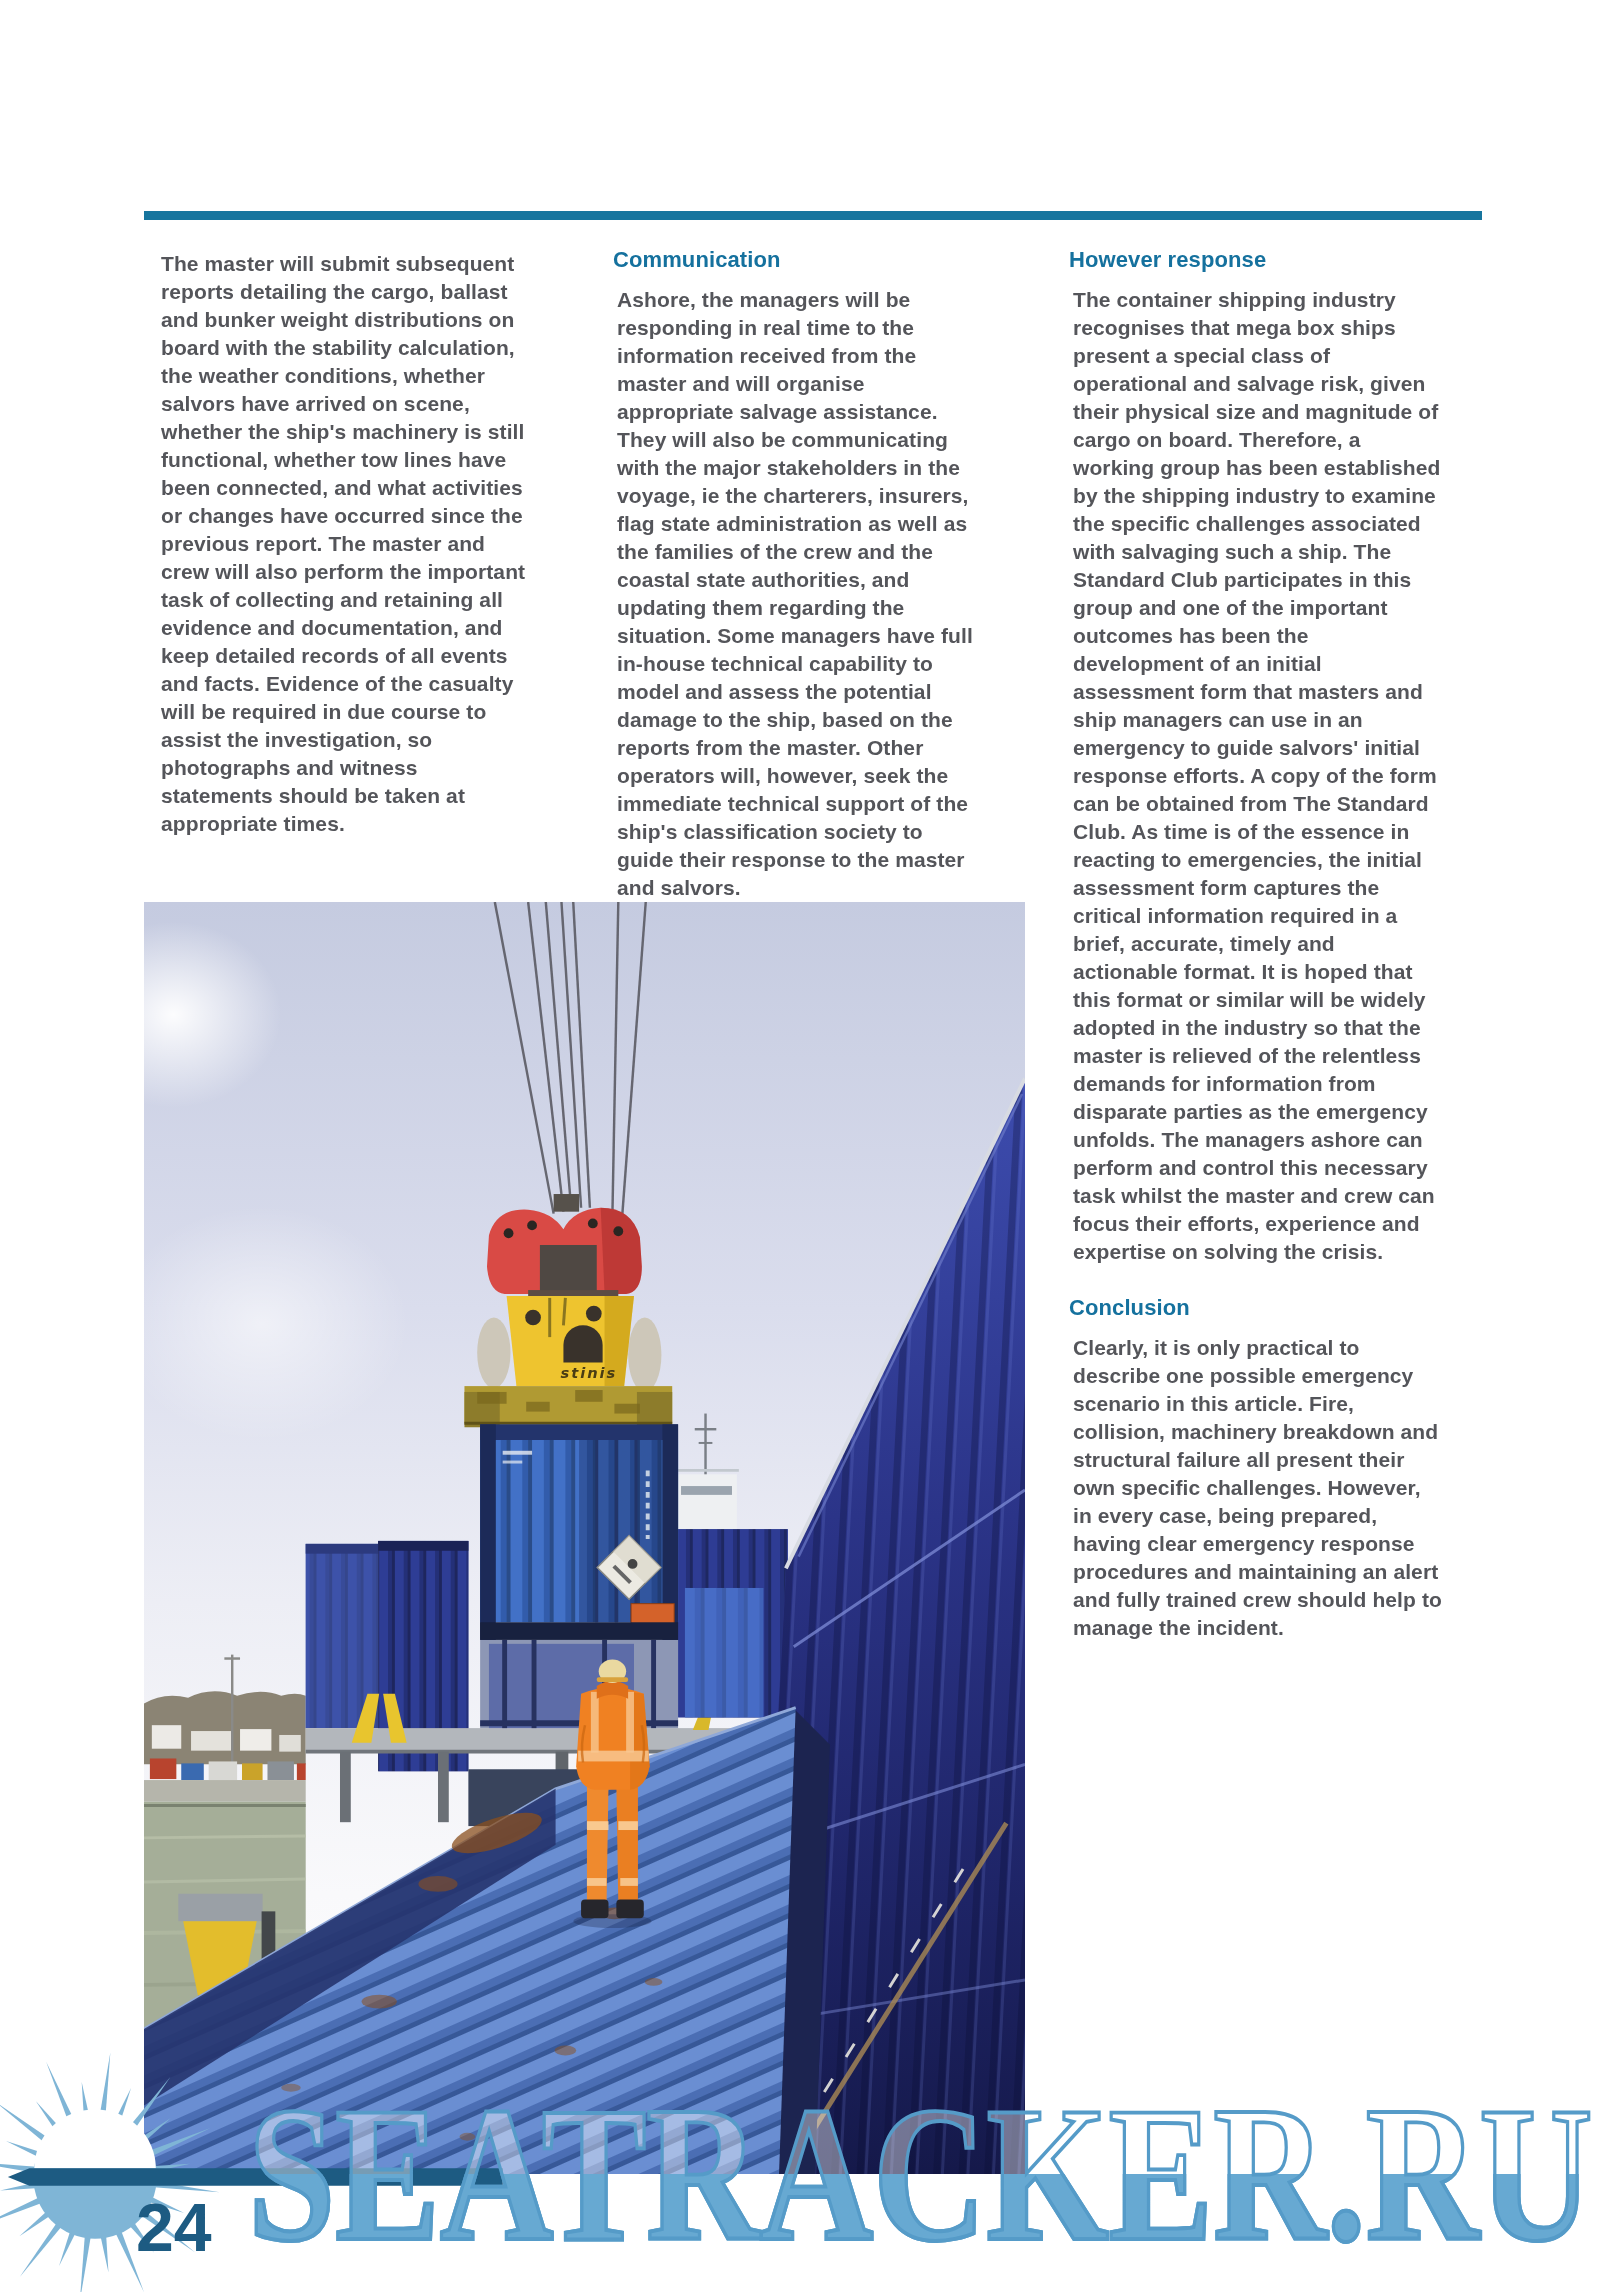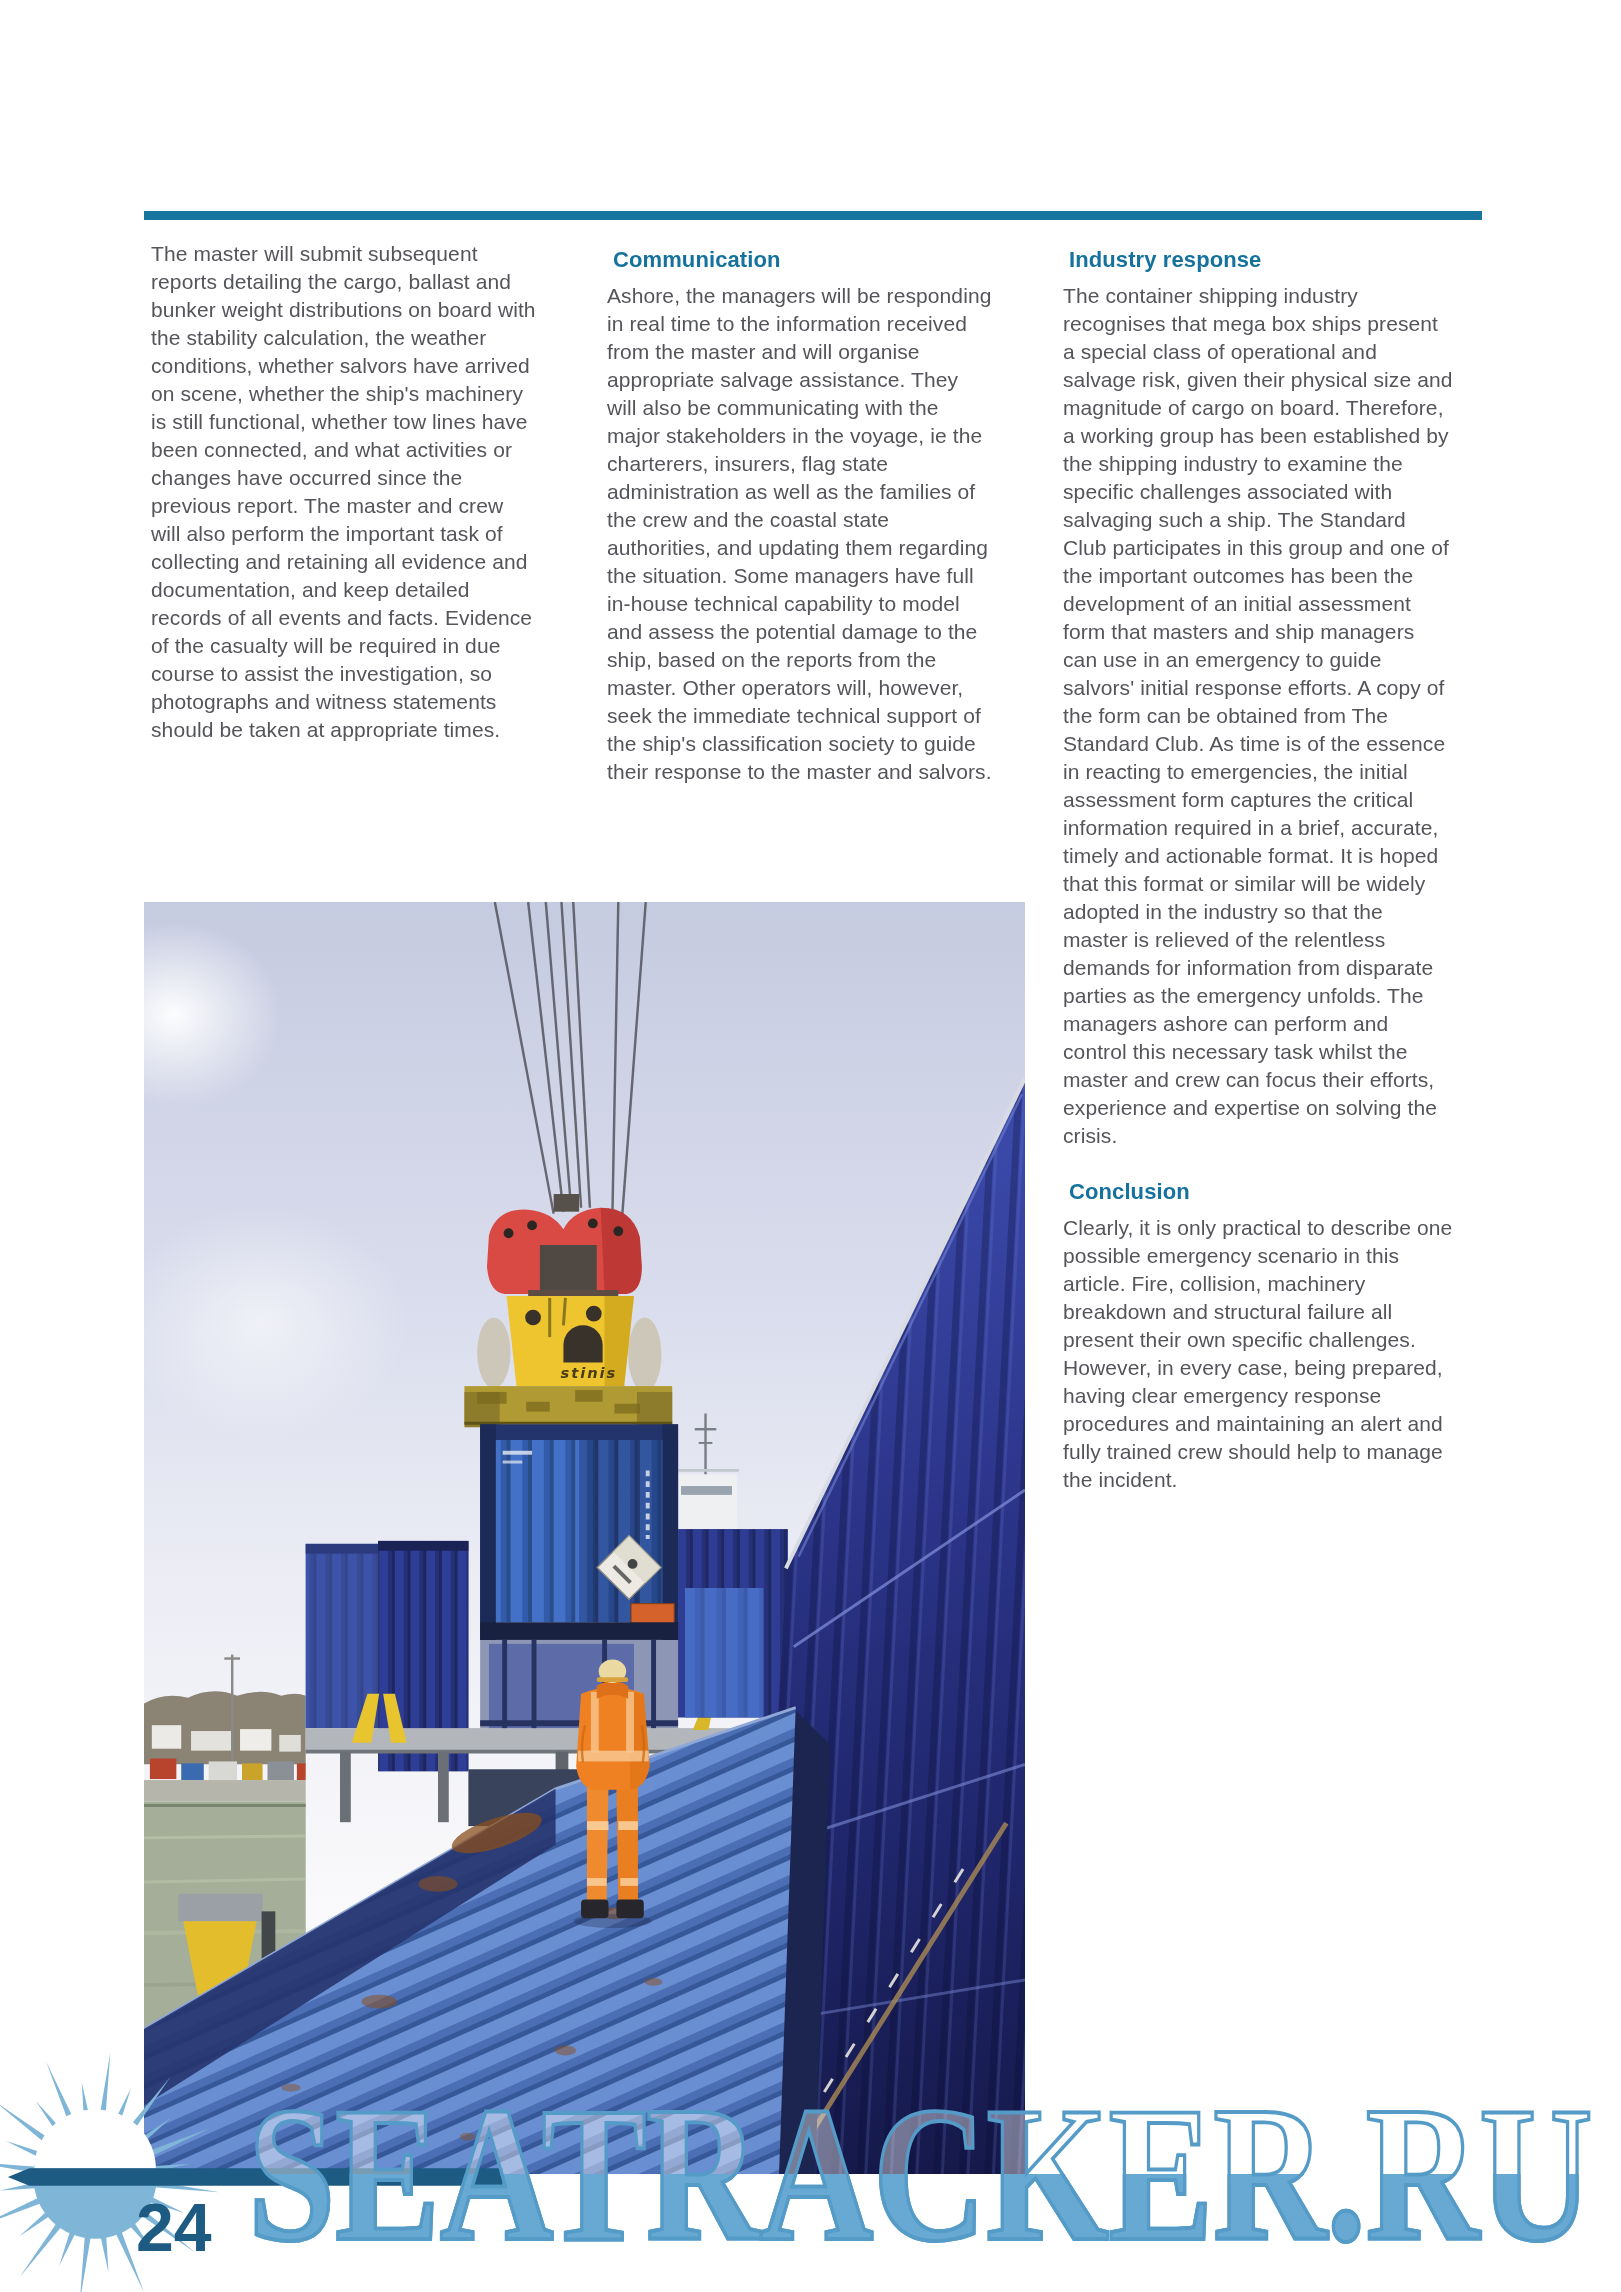--- a/index.html
+++ b/index.html
@@ -9,21 +9,21 @@
   }
   .rule{
     position:absolute;left:144px;top:211px;width:1338px;height:8.8px;
     background:var(--rule,#17759e);z-index:2;
   }
   .col{
     position:absolute;top:238px;width:390px;
     font-size:21px;line-height:28px;letter-spacing:0.1px;
     color:var(--body,#54555a);z-index:2;
   }
-  .col p{margin:2px;}
+  .col p{margin:12px;font-weight:bold;}
   .col .sect{
     font-size:22px;line-height:28px;font-weight:bold;margin:8px;
     color:var(--teal,#15719e);
   }
   #col1{left:149px;}
   #col2{left:605px;}
   #col3{left:1061px;width:394px;}
   .second-block{margin-top:28px;}
   #photo{position:absolute;left:144px;top:902px;width:881px;height:1272px;z-index:1;}
   #overlay{position:absolute;left:0;top:0;width:1621px;height:2293px;z-index:5;pointer-events:none;}
@@ -47,21 +47,21 @@
 <div class="col" id="col1">
   <p>The master will submit subsequent reports detailing the cargo, ballast and bunker weight distributions on board with the stability calculation, the weather conditions, whether salvors have arrived on scene, whether the ship's machinery is still functional, whether tow lines have been connected, and what activities or changes have occurred since the previous report. The master and crew will also perform the important task of collecting and retaining all evidence and documentation, and keep detailed records of all events and facts. Evidence of the casualty will be required in due course to assist the investigation, so photographs and witness statements should be taken at appropriate times.</p>
 </div>
 
 <div class="col" id="col2">
   <h3 class="sect">Communication</h3>
   <p>Ashore, the managers will be responding in real time to the information received from the master and will organise appropriate salvage assistance. They will also be communicating with the major stakeholders in the voyage, ie the charterers, insurers, flag state administration as well as the families of the crew and the coastal state authorities, and updating them regarding the situation. Some managers have full in-house technical capability to model and assess the potential damage to the ship, based on the reports from the master. Other operators will, however, seek the immediate technical support of the ship's classification society to guide their response to the master and salvors.</p>
 </div>
 
 <div class="col" id="col3">
-  <h3 class="sect">Industry response</h3>
+  <h3 class="sect">However response</h3>
   <p>The container shipping industry recognises that mega box ships present a special class of operational and salvage risk, given their physical size and magnitude of cargo on board. Therefore, a working group has been established by the shipping industry to examine the specific challenges associated with salvaging such a ship. The Standard Club participates in this group and one of the important outcomes has been the development of an initial assessment form that masters and ship managers can use in an emergency to guide salvors' initial response efforts. A copy of the form can be obtained from The Standard Club. As time is of the essence in reacting to emergencies, the initial assessment form captures the critical information required in a brief, accurate, timely and actionable format. It is hoped that this format or similar will be widely adopted in the industry so that the master is relieved of the relentless demands for information from disparate parties as the emergency unfolds. The managers ashore can perform and control this necessary task whilst the master and crew can focus their efforts, experience and expertise on solving the crisis.</p>
   <div class="second-block">
     <h3 class="sect">Conclusion</h3>
     <p>Clearly, it is only practical to describe one possible emergency scenario in this article. Fire, collision, machinery breakdown and structural failure all present their own specific challenges. However, in every case, being prepared, having clear emergency response procedures and maintaining an alert and fully trained crew should help to manage the incident.</p>
   </div>
 </div>
 
 <svg id="photo" viewBox="0 0 899 1298" aria-hidden="true">
   <defs>
     <linearGradient id="skyGrad" x1="0" y1="0" x2="0" y2="1">

